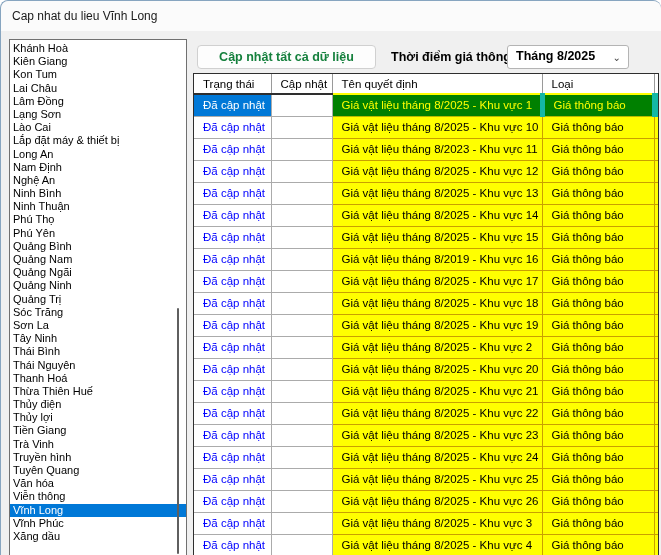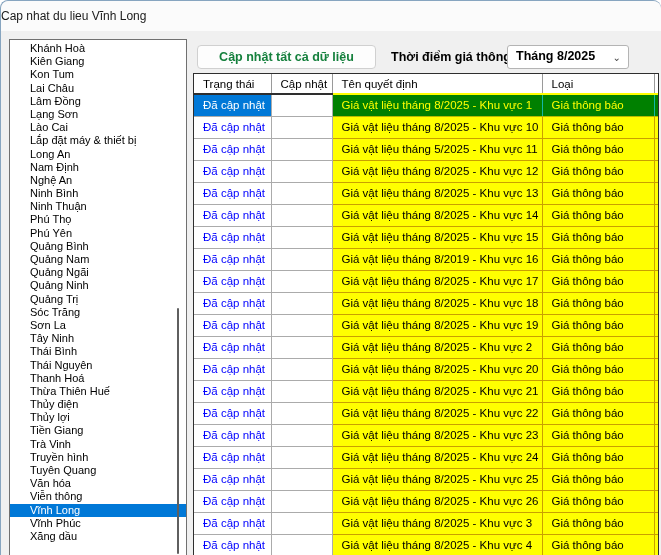--- a/index.html
+++ b/index.html
@@ -9,33 +9,33 @@
   .window {
     position:relative; width:661px; height:555px;
     background:#f0f0f0;
     border-top:1px solid var(--window-border);
     border-left:1px solid var(--window-border);
     border-radius:8px 8px 0 0;
     overflow:hidden;
   }
   .titlebar {
     height:30px; background:#fbfbfb; border-radius:8px 8px 0 0;
-    display:flex; align-items:center; 
+    display:flex; align-items:center; padding-left:11px;
   }
   .title-text { font-size:12px; color:#1a1a1a; }
 
   
   .listbox {
     position:absolute; left:8px; top:38px; width:178px; height:517px;
     background:#ffffff; border:1px solid #707070; overflow:hidden;
   }
   .listbox ul { list-style:none; margin:0; padding:2px 0 0 0; }
   .listbox li {
     height:13.2px; line-height:13.2px; font-size:11px; color:#000;
-    padding-left:20px; white-space:nowrap; overflow:hidden;
+    padding-left:3px; white-space:nowrap; overflow:hidden;
   }
   .listbox li.selected { background:var(--accent); color:#fff; }
   .lb-thumb { position:absolute; right:7px; top:268px; width:2px; height:246px; background:#5f5f5f; border-radius:2px; }
 
   
   .btn-update {
     position:absolute; left:196px; top:44px; width:179px; height:24px;
     background:#fdfdfd; border:1px solid #d0d0d0; border-radius:4px;
     font-weight:bold; font-size:12.5px; color:#15803d; text-align:center; line-height:21px;
     font-family:"Liberation Sans", sans-serif;
@@ -68,21 +68,21 @@
   td.c-status { color:var(--status-blue); background:#fff; border-right:1px solid #ababab; border-bottom:1px solid #ababab; }
   td.c-upd    { background:#fff; border-right:1px solid #ababab; border-bottom:1px solid #ababab; }
   td.c-name, td.c-type, td.c-sliver {
     background:var(--yellow); color:#000;
     border-right:1px solid #c9a000; border-bottom:1px solid #c9a000;
   }
   td.c-sliver { padding:0; }
   tr.first td.c-status { background:var(--accent); color:#fff; }
   tr.first td.c-name, tr.first td.c-type, tr.first td.c-sliver {
     background:var(--green); color:var(--yellow);
-    border-right:1px solid #14b8a6; border-bottom:1px solid #b9b900;
+    border-right:5px solid #14b8a6; border-bottom:1px solid #b9b900;
   }
 </style>
 </head>
 <body>
 
 <div class="window">
   <div class="titlebar">
     <span class="title-text">Cap nhat du lieu Vĩnh Long</span>
   </div>
 
@@ -166,21 +166,21 @@
           <tr>
             <td class="c-status">Đã cập nhật</td>
             <td class="c-upd"></td>
             <td class="c-name">Giá vật liệu tháng 8/2025 - Khu vực 10</td>
             <td class="c-type">Giá thông báo</td>
             <td class="c-sliver"></td>
           </tr>
           <tr>
             <td class="c-status">Đã cập nhật</td>
             <td class="c-upd"></td>
-            <td class="c-name">Giá vật liệu tháng 5/2025 - Khu vực 11</td>
+            <td class="c-name">Giá vật liệu tháng 8/2023 - Khu vực 11</td>
             <td class="c-type">Giá thông báo</td>
             <td class="c-sliver"></td>
           </tr>
           <tr>
             <td class="c-status">Đã cập nhật</td>
             <td class="c-upd"></td>
             <td class="c-name">Giá vật liệu tháng 8/2025 - Khu vực 12</td>
             <td class="c-type">Giá thông báo</td>
             <td class="c-sliver"></td>
           </tr>

